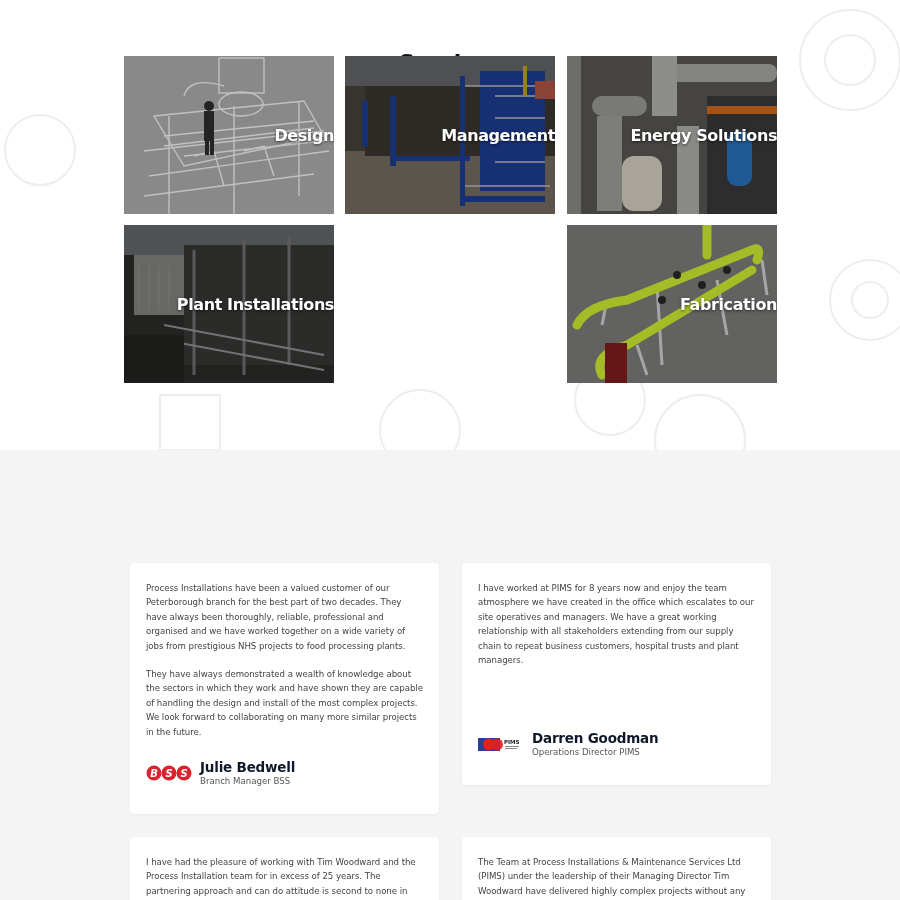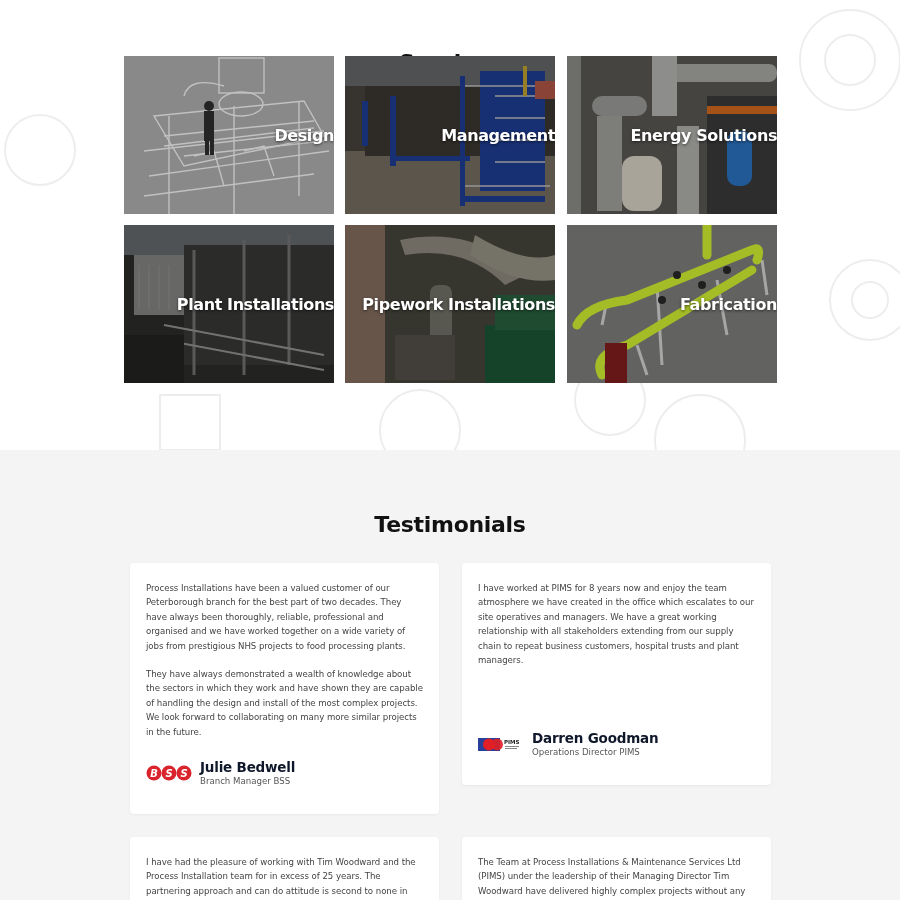--- a/index.html
+++ b/index.html
@@ -178,34 +178,20 @@
       <g stroke="#999" stroke-width="2">
         <line x1="40" y1="100" x2="200" y2="130"></line>
           <line x1="40" y1="115" x2="200" y2="145"></line>
       </g>
       <rect x="0" y="110" width="60" height="48" fill="#242422"></rect>
     </svg>
     <div class="shade" style="background:rgba(0,0,0,0.25);"></div>
     <span class="tile-label">Plant Installations</span>
   </div>
 
-  <div class="tile" style="left:345px;top:225px;background:#3d3c34;">
-    <svg class="scene" viewBox="0 0 210 158">
-      <rect width="210" height="158" fill="#4b4a40"></rect>
-      <rect x="0" y="0" width="40" height="158" fill="#8f7667"></rect>
-      <path d="M60 30 Q120 20 160 60 L180 50 Q130 0 55 15 Z" fill="#9a9588"></path>
-      <path d="M130 10 Q180 40 210 30 L210 55 Q170 60 125 30 Z" fill="#a29e90"></path>
-      <rect x="85" y="60" width="22" height="90" rx="8" fill="#7b7a70"></rect>
-      <rect x="140" y="100" width="70" height="58" fill="#1e5e3a"></rect>
-      <rect x="150" y="70" width="60" height="35" fill="#2b6a44"></rect>
-      <rect x="50" y="110" width="60" height="45" fill="#5a5650"></rect>
-    </svg>
-    <div class="shade" style="background:rgba(0,0,0,0.28);"></div>
-    <span class="tile-label">Pipework Installations</span>
-  </div>
 
   <div class="tile" style="left:567px;top:225px;background:#6c6c6a;">
     <svg class="scene" viewBox="0 0 210 158">
       <rect width="210" height="158" fill="#6b6b69"></rect>
       <g stroke="#b5b5b5" stroke-width="3" fill="none">
         <line x1="40" y1="75" x2="35" y2="100"></line>
           <line x1="90" y1="60" x2="95" y2="140"></line>
         <line x1="150" y1="55" x2="160" y2="110"></line>
           <line x1="195" y1="35" x2="200" y2="70"></line>
         <line x1="70" y1="120" x2="80" y2="150"></line>
@@ -222,21 +208,20 @@
         <circle cx="135" cy="60" r="4"></circle>
           <circle cx="160" cy="45" r="4"></circle>
       </g>
     </svg>
     <div class="shade" style="background:rgba(0,0,0,0.08);"></div>
     <span class="tile-label">Fabrication</span>
   </div>
 </section>
 
 <section class="testimonials-section">
-  <h2 class="section-title testimonials-title">Testimonials</h2>
 
   <div class="card" style="left:130px;top:113px;width:309px;height:251px;">
     <p>Process Installations have been a valued customer of our Peterborough branch for the best part of two decades. They have always been thoroughly, reliable, professional and organised and we have worked together on a wide variety of jobs from prestigious NHS projects to food processing plants.</p>
     <p>They have always demonstrated a wealth of knowledge about the sectors in which they work and have shown they are capable of handling the design and install of the most complex projects. We look forward to collaborating on many more similar projects in the future.</p>
     <div class="author" style="top:196px;">
       <div class="logo">
         <svg width="46" height="18" viewBox="0 0 46 18">
           <circle cx="8" cy="9" r="7.5" fill="#d9232d"></circle>
           <circle cx="23" cy="9" r="7.5" fill="#d9232d"></circle>
           <circle cx="38" cy="9" r="7.5" fill="#d9232d"></circle>

